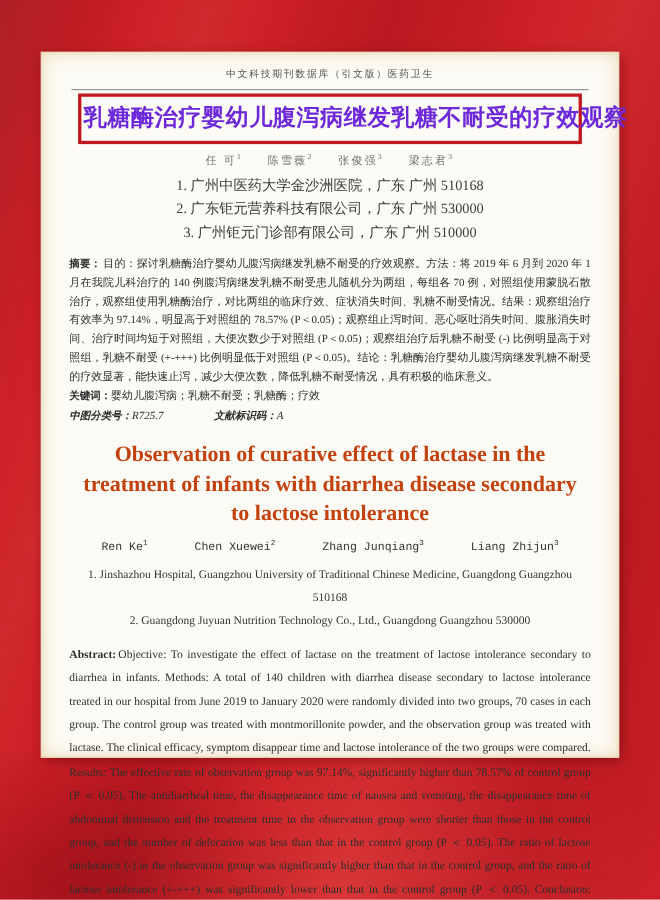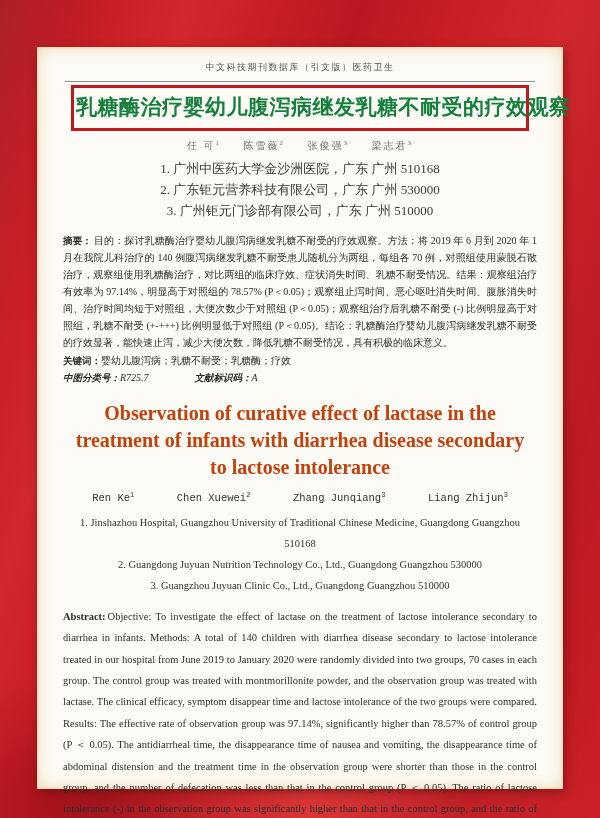--- a/index.html
+++ b/index.html
@@ -22,21 +22,21 @@
         rgba(255,120,110,0.10) 66%, rgba(120,0,12,0.18) 84%, rgba(90,0,8,0.0) 100%),
       radial-gradient(ellipse 70% 28% at 55% 100%, rgba(255,120,100,0.18), rgba(120,0,12,0.0) 70%),
       radial-gradient(ellipse 55% 22% at 12% 98%, rgba(110,0,10,0.35), rgba(110,0,10,0.0) 70%),
       linear-gradient(100deg, rgba(255,160,140,0.10) 0%, rgba(0,0,0,0) 10%);
   }
   .page {
     position: absolute;
     left: 37px;
     top: 47px;
     width: 526px;
-    height: 742px;
+    height: 642px;
     background: #fdfbf5;
     box-shadow:
       inset 0 0 16px rgba(216,186,122,0.55),
       inset 0 0 3px  rgba(205,170,100,0.55),
       2px 3px 10px rgba(80,0,6,0.45);
     box-sizing: border-box;
     padding: 14px 26px 0 26px;
     color: #222;
   }
   .journal-header {
@@ -54,21 +54,21 @@
     margin: 3px 8px 0 8px;
     border: 3px solid #c1181f;
     padding: 5px 2px 7px 2px;
     text-align: center;
   }
   .title-cn {
     margin: 0;
     font-size: 21px;
     font-weight: bold;
     letter-spacing: 0.5px;
-    color: #15803d;
+    color: #6d28d9;
     white-space: nowrap;
   }
   .authors-cn {
     margin-top: 8px;
     text-align: center;
     font-size: 10px;
     color: #6d6d6d;
     letter-spacing: 2px;
   }
   .authors-cn .author { margin: 0 9px; }
@@ -171,19 +171,18 @@
     <div class="authors-en">
       <span class="author"><span>Ren Ke</span><sup>1</sup></span>
       <span class="author"><span>Chen Xuewei</span><sup>2</sup></span>
       <span class="author"><span>Zhang Junqiang</span><sup>3</sup></span>
       <span class="author"><span>Liang Zhijun</span><sup>3</sup></span>
     </div>
 
     <div class="affiliations-en">
       <div>1. Jinshazhou Hospital, Guangzhou University of Traditional Chinese Medicine, Guangdong Guangzhou 510168</div>
       <div>2. Guangdong Juyuan Nutrition Technology Co., Ltd., Guangdong Guangzhou 530000</div>
-      <div>3. Guangzhou Juyuan Clinic Co., Ltd., Guangdong Guangzhou 510000</div>
     </div>
 
     <p class="abstract-en"><span class="lbl-en">Abstract:</span><span>Objective: To investigate the effect of lactase on the treatment of lactose intolerance secondary to diarrhea in infants. Methods: A total of 140 children with diarrhea disease secondary to lactose intolerance treated in our hospital from June 2019 to January 2020 were randomly divided into two groups, 70 cases in each group. The control group was treated with montmorillonite powder, and the observation group was treated with lactase. The clinical efficacy, symptom disappear time and lactose intolerance of the two groups were compared. Results: The effective rate of observation group was 97.14%, significantly higher than 78.57% of control group (P ＜ 0.05). The antidiarrheal time, the disappearance time of nausea and vomiting, the disappearance time of abdominal distension and the treatment time in the observation group were shorter than those in the control group, and the number of defecation was less than that in the control group (P ＜ 0.05). The ratio of lactose intolerance (-) in the observation group was significantly higher than that in the control group, and the ratio of lactose intolerance (+-+++) was significantly lower than that in the control group (P ＜ 0.05). Conclusion: Lactase has a significant therapeutic effect on the treatment of lactose intolerance secondary to diarrhea in infants. It can stop bleeding quickly, reduce the number of defecation, and reduce lactose intolerance, which has positive</span></p>
 
   </div>
 </div>
 
 </body></html>

